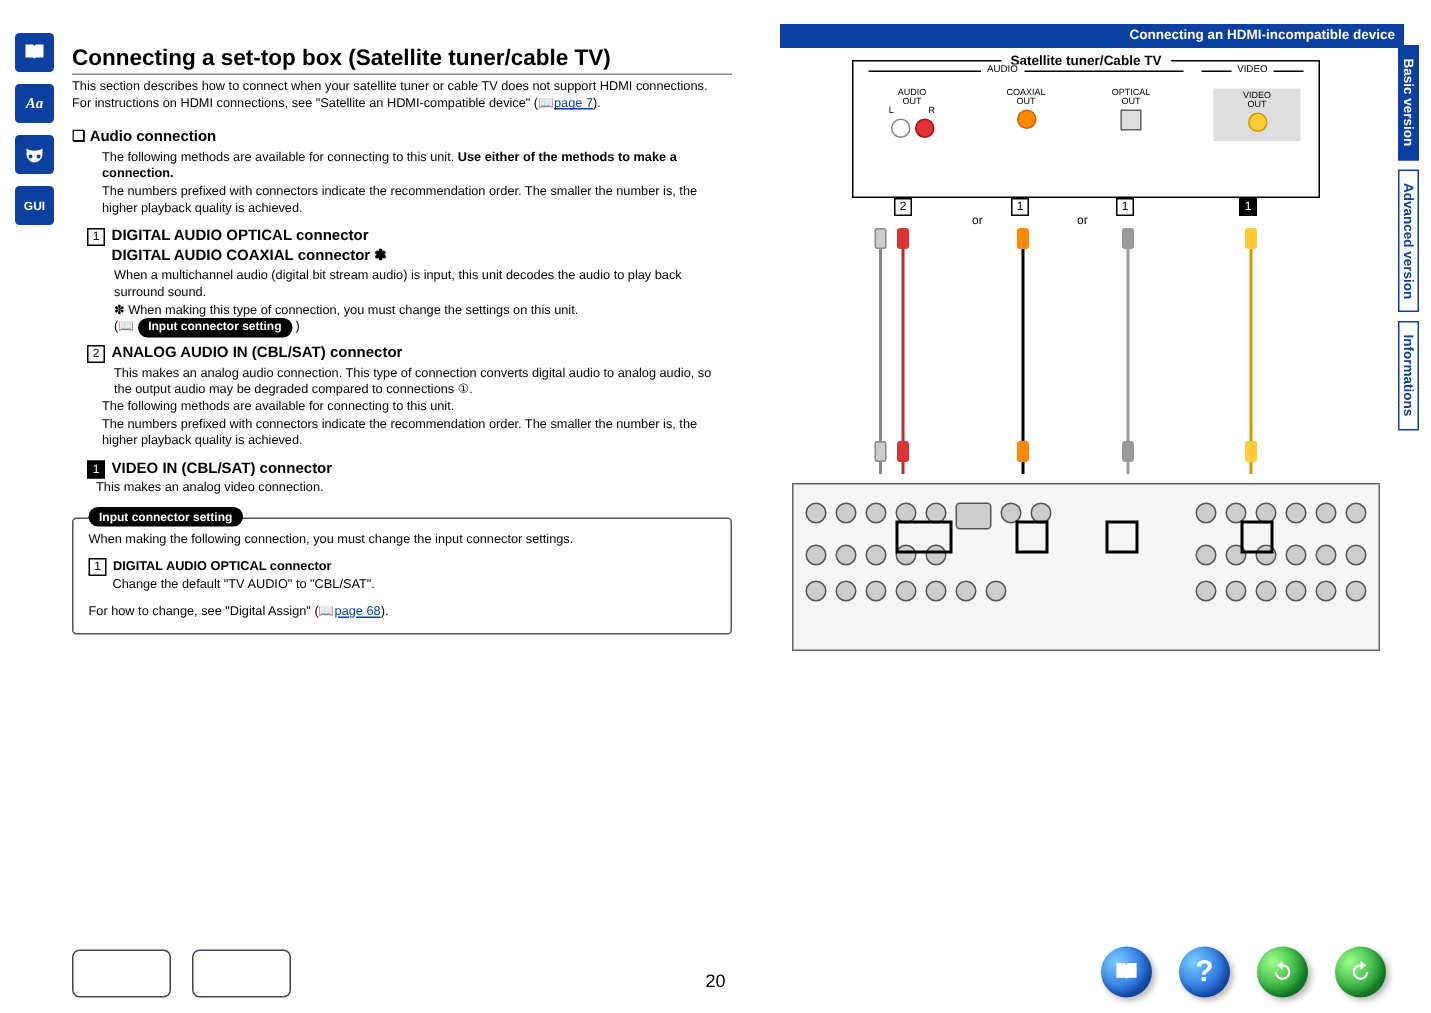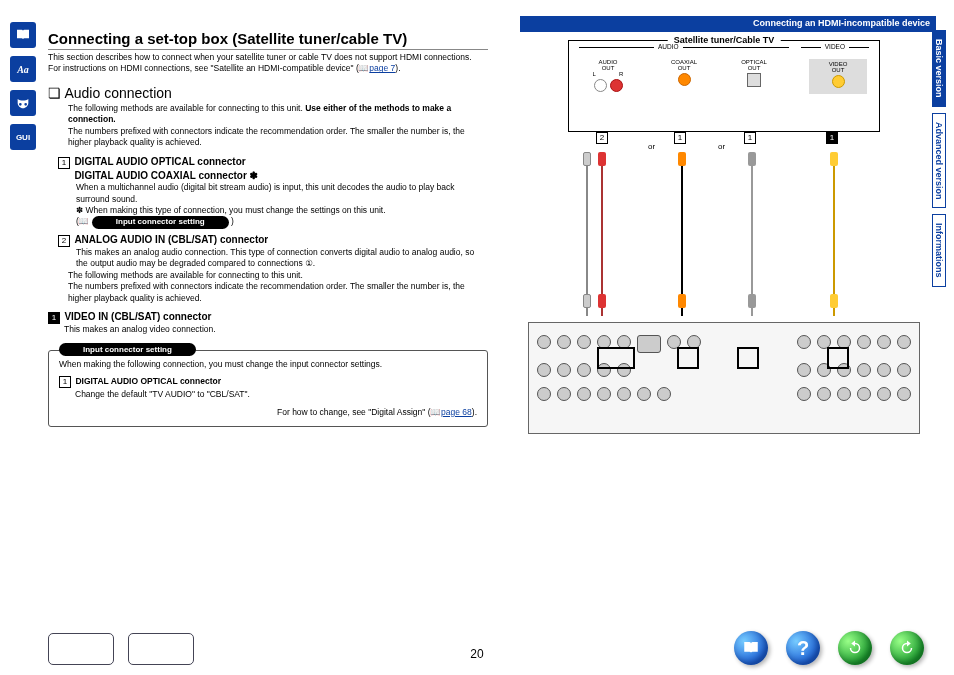--- a/index.html
+++ b/index.html
@@ -3,29 +3,29 @@
 <meta charset="utf-8">
 <style>
   body { margin:0; font-family: Arial, Helvetica, sans-serif; background:#fff; color:#000; font-size:10px; }
   .page { width:954px; height:675px; position:relative; overflow:hidden; }
   .header-bar { position:absolute; top:16px; right:18px; left:520px; height:16px; background:#0b3fa0; color:#fff; font-weight:bold; font-size:9px; text-align:right; padding:2px 6px 0 0; box-sizing:border-box;}
   .left-icons { position:absolute; left:10px; top:22px; width:28px; }
   .left-icons .ic { width:26px; height:26px; background:#0b3fa0; margin-bottom:8px; border-radius:3px; display:flex; align-items:center; justify-content:center; color:#fff; font-size:10px; font-weight:bold;}
   .left-icons .ic svg { fill:#fff; }
   .content { position:absolute; left:48px; top:30px; width:440px; }
   h1 { font-size:15px; font-weight:bold; margin:0 0 2px 0; border-bottom:1px solid #888; padding-bottom:2px;}
-  h2 { font-size:14px; font-weight:normal; margin:10px 0 2px 0; }
+  h2 { font-size:10px; font-weight:bold; margin:10px 0 2px 0; }
   h2 .sq { font-family: sans-serif; }
   .body { font-size:8.5px; line-height:1.35; }
   .bold { font-weight:bold; }
   .link { color:#0b3fa0; text-decoration:underline; }
   .numbox { display:inline-block; width:10px; height:10px; border:1px solid #000; font-size:8px; line-height:10px; text-align:center; vertical-align:middle; margin-right:2px;}
   .numbox.black { background:#000; color:#fff; border-color:#000;}
   .sub { margin-left:20px; }
-  .pill { display:inline-block; background:#000; color:#fff; font-size:8px; padding:1px 24px; border-radius:7px; font-weight:bold;}
+  .pill { display:inline-block; background:#000; color:#fff; font-size:8px; padding:1px 7px; border-radius:7px; font-weight:bold;}
   .infobox { border:1px solid #555; border-radius:3px; margin-top:14px; padding:8px 10px 8px 10px; position:relative; font-size:8.5px; line-height:1.4;}
   .infobox .pill { position:absolute; top:-8px; left:10px; }
   .side-tabs { position:absolute; right:6px; top:30px; width:16px; }
   .tab { writing-mode: vertical-rl; font-size:9px; font-weight:bold; color:#0b3fa0; padding:8px 1px; border:1px solid #0b3fa0; margin-bottom:6px; background:#fff; text-align:center; }
   .tab.active { background:#0b3fa0; color:#fff; }
   .diagram-area { position:absolute; left:520px; top:34px; width:400px; height:405px; }
   .stb-box { position:absolute; top:6px; left:48px; width:310px; height:90px; border:1px solid #000; }
   .stb-title { position:absolute; top:-6px; left:50%; transform:translateX(-50%); background:#fff; padding:0 6px; font-size:9px; font-weight:bold;}
   .portgroup { position:absolute; top:18px; font-size:6px; text-align:center; }
   .portgroup .row { display:flex; justify-content:center; gap:3px; margin-top:2px;}
@@ -118,36 +118,36 @@
         <span class="bold" style="font-size:10px;">ANALOG AUDIO IN (CBL/SAT) connector</span>
       </div>
       <div class="sub" style="margin-left:28px;">This makes an analog audio connection. This type of connection converts digital audio to analog audio, so the output audio may be degraded compared to connections ①.</div>
     </div>
 
     <div class="body sub">
       <div>The following methods are available for connecting to this unit.</div>
       <div>The numbers prefixed with connectors indicate the recommendation order. The smaller the number is, the higher playback quality is achieved.</div>
     </div>
     <div class="body" style="margin-top:6px;">
-      <div style="margin-left:0;">
+      <div style="margin-left:10px;">
         <span class="numbox black">1</span>
         <span class="bold" style="font-size:10px;">VIDEO IN (CBL/SAT) connector</span>
       </div>
       <div class="sub" style="margin-left:16px;">This makes an analog video connection.</div>
     </div>
 
     <div class="infobox">
       <span class="pill">Input connector setting</span>
       <div>When making the following connection, you must change the input connector settings.</div>
       <div style="margin-top:6px;">
         <span class="numbox">1</span>
         <span class="bold">DIGITAL AUDIO OPTICAL connector</span>
         <div style="margin-left:16px;">Change the default "TV AUDIO" to "CBL/SAT".</div>
       </div>
-      <div style="margin-top:6px;text-align:right;">
+      <div style="margin-top:6px;">
         <span>For how to change, see "Digital Assign" (</span>📖<a class="link">page 68</a><span>).</span>
       </div>
     </div>
   </div>
 
   <div class="diagram-area">
     <div class="stb-box">
       <div class="stb-title">Satellite tuner/Cable TV</div>
 
       <div style="position:absolute;top:6px;left:10px;right:90px;border-top:1px solid #000;height:6px;"></div>

